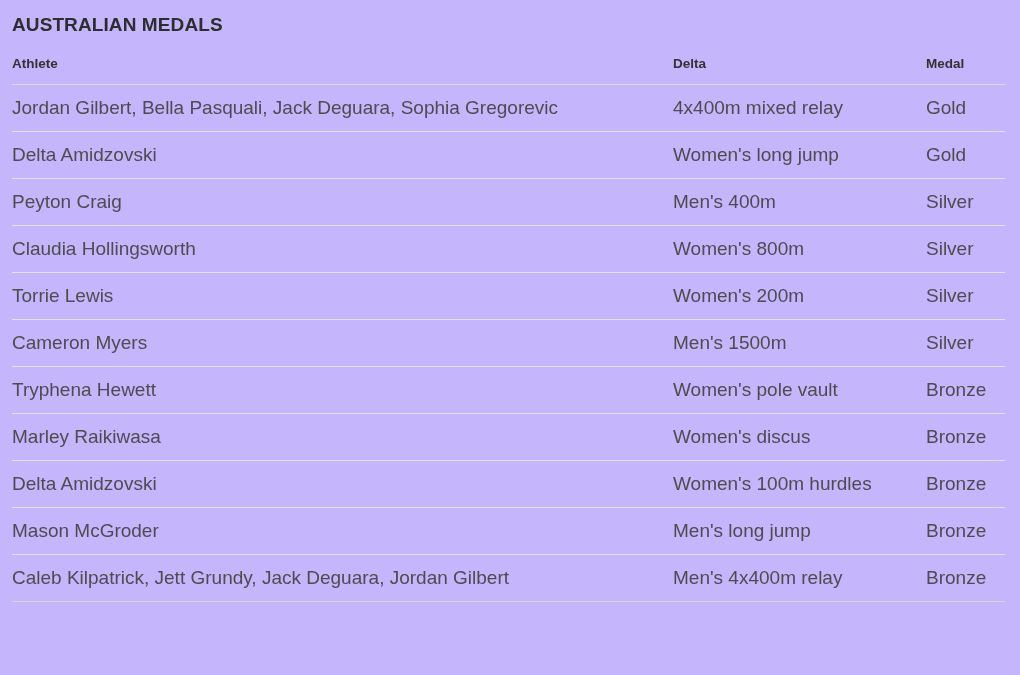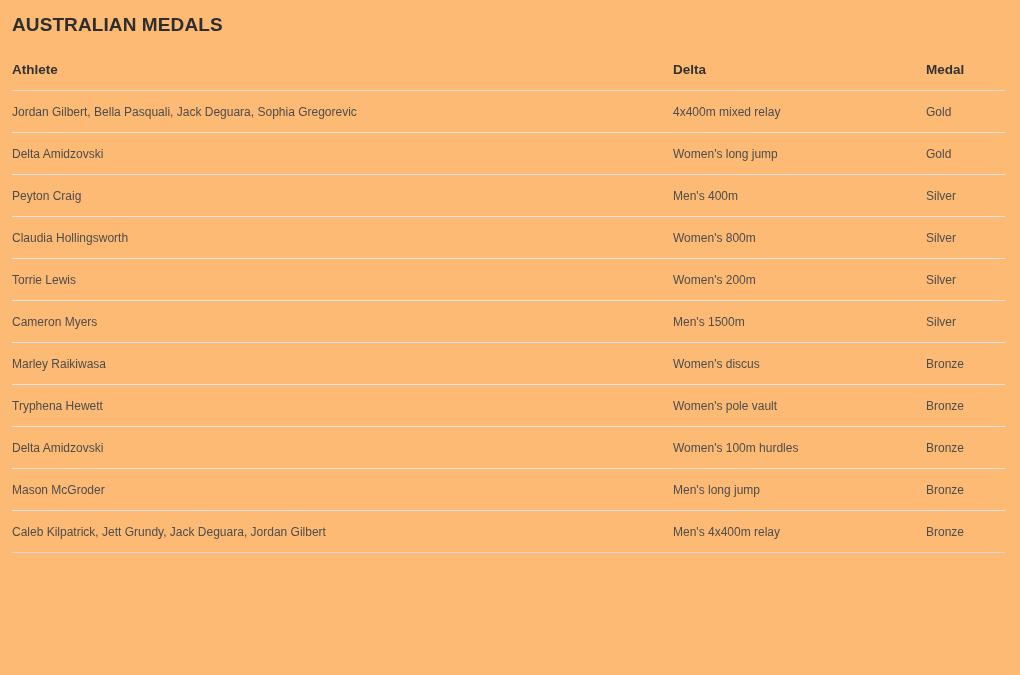--- a/index.html
+++ b/index.html
@@ -12,37 +12,37 @@
     height: 675px;
     overflow: hidden;
     font-family: "Liberation Sans", sans-serif;
     -webkit-font-smoothing: antialiased;
   }
 
   .page {
     width: 1020px;
     height: 675px;
     position: relative;
-    background: #fdba74;
+    background: #c4b5fd;
     box-sizing: border-box;
   }
 
   .page-title {
     font-size: 19px;
     font-weight: bold;
     color: #2e2e2e;
     letter-spacing: 0.1px;
     margin: 0;
     padding: 13px 0 0 12px;
     line-height: 23px;
   }
 
   .table-wrap {
     padding: 0 15px 5px 12px;
-    margin-top: 26px;
+    margin-top: 20px;
   }
 
   table.medals {
     width: 993px;
     border-collapse: collapse;
     table-layout: fixed;
   }
 
   table.medals col.col-athlete { width: 661px; }
   table.medals col.col-event   { width: 253px; }
@@ -54,21 +54,21 @@
     font-weight: bold;
     color: #333333;
     padding: 0 0 13px 0;
     border-bottom: 1px solid #dcdcdc;
     vertical-align: bottom;
     white-space: nowrap;
   }
 
   table.medals tbody td {
     text-align: left;
-    font-size: 12px;
+    font-size: 19px;
     font-weight: normal;
     color: #4d4d4d;
     padding: 12px 0 12px 0;
     height: 17px;
     border-bottom: 1px solid #e3e3e3;
     vertical-align: middle;
     white-space: nowrap;
     overflow: hidden;
     text-overflow: ellipsis;
   }
@@ -123,27 +123,27 @@
             <td>Torrie Lewis</td>
             <td>Women's 200m</td>
             <td>Silver</td>
           </tr>
           <tr>
             <td>Cameron Myers</td>
             <td>Men's 1500m</td>
             <td>Silver</td>
           </tr>
           <tr>
-            <td>Marley Raikiwasa</td>
-            <td>Women's discus</td>
+            <td>Tryphena Hewett</td>
+            <td>Women's pole vault</td>
             <td>Bronze</td>
           </tr>
           <tr>
-            <td>Tryphena Hewett</td>
-            <td>Women's pole vault</td>
+            <td>Marley Raikiwasa</td>
+            <td>Women's discus</td>
             <td>Bronze</td>
           </tr>
           <tr>
             <td>Delta Amidzovski</td>
             <td>Women's 100m hurdles</td>
             <td>Bronze</td>
           </tr>
           <tr>
             <td>Mason McGroder</td>
             <td>Men's long jump</td>

